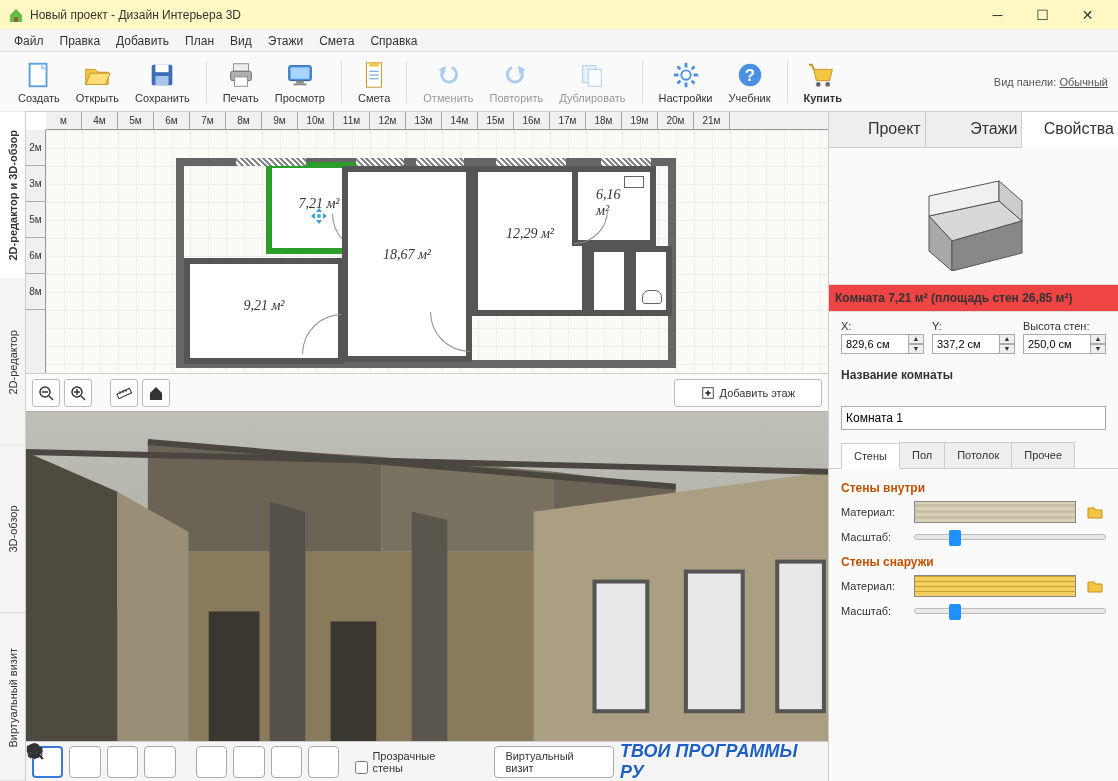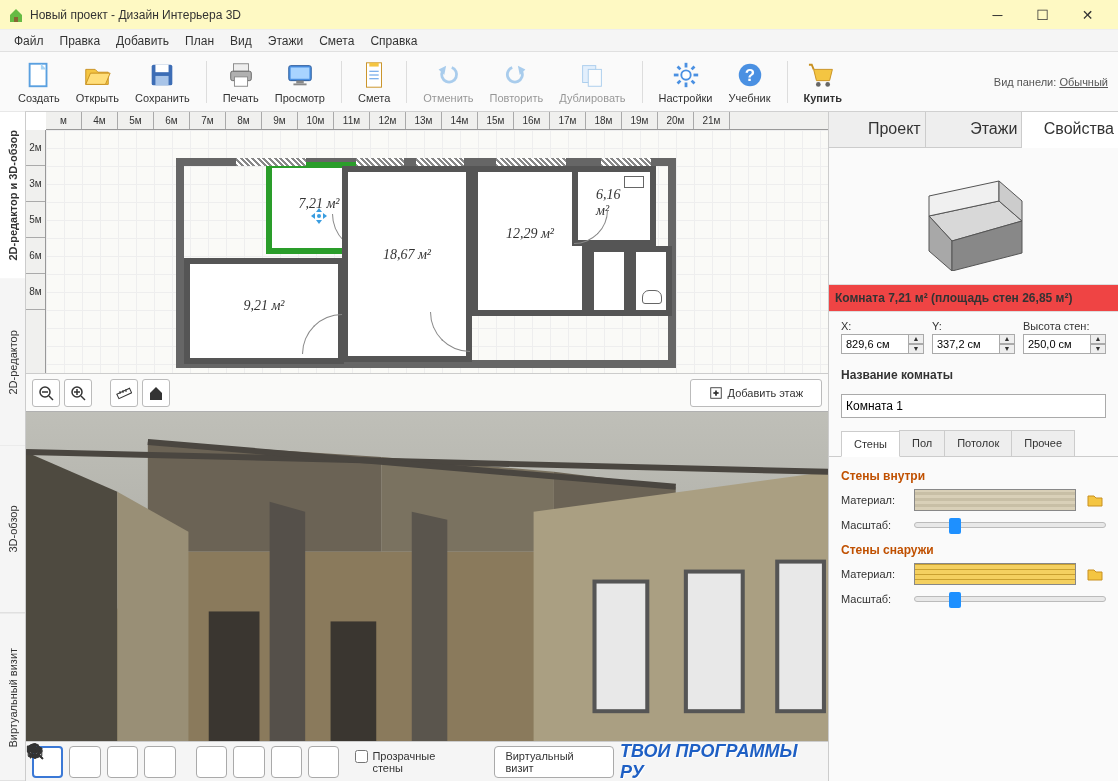--- a/index.html
+++ b/index.html
@@ -44,52 +44,52 @@
   .plan-area .room { position:absolute; border:6px solid #555; background:#fff; }
   .plan-area .room.sel { border-color:#2a9d2a; }
   .room .area { position:absolute; left:50%; top:45%; transform:translate(-50%,-50%); font-size:14px; font-style:italic; font-family:Georgia,serif; }
   .move-handle{position:absolute;left:50%;top:60%;transform:translate(-50%,-50%);width:16px;height:16px;}
   .move-handle svg{width:16px;height:16px;}
   .room .door-arc { position:absolute; border:1px solid #888; border-radius:0 0 0 100%; border-top:none; border-right:none; }
 
   .view2d-toolbar { position:absolute; bottom:0; left:0; right:0; height:38px; background:rgba(250,250,248,.9); border-top:1px solid #ccc; display:flex; align-items:center; padding:0 6px; gap:4px;}
   .v2btn { width:28px; height:28px; background:#fff; border:1px solid #bbb; border-radius:3px; display:flex; align-items:center; justify-content:center; cursor:pointer; }
   .v2btn svg { width:16px; height:16px; }
-  .v2btn.wide{width:auto;padding:0 18px;font-size:11px;gap:5px;}
+  .v2btn.wide{width:auto;padding:0 26px;font-size:11px;gap:5px;}
 
   
   .view3d { flex:1; position:relative; background:linear-gradient(#bfbfb8,#9a9a92); overflow:hidden; }
   .view3d svg{position:absolute;top:0;left:0;width:100%;height:100%;}
 
   
   .view3d-toolbar { position:absolute; bottom:0; left:0; right:0; height:40px; background:#f5f5f5; border-top:1px solid #ccc; display:flex; align-items:center; padding:0 6px; gap:6px; }
   .v3btn { width:32px; height:32px; background:#fff; border:1px solid #aaa; border-radius:4px; display:flex; align-items:center; justify-content:center; cursor:pointer;}
   .v3btn.active { border:2px solid #3a78d6; }
   .v3btn svg{width:18px;height:18px;}
-  .chk { display:flex; align-items:flex-start; gap:4px; font-size:11px; margin-left:10px; }
+  .chk { display:flex; align-items:flex-end; gap:4px; font-size:11px; margin-left:10px; }
   .watermark { margin-left:auto; font-size:18px; font-weight:bold; font-style:italic; color:#1e5fc4; text-shadow:1px 1px 0 #fff; letter-spacing:0; }
 
   
   .sidepanel { width:290px; border-left:1px solid #ccc; background:#fafafa; display:flex; flex-direction:column; overflow-y:auto;}
   .sp-tabs { display:flex; border-bottom:1px solid #ccc; }
   .sp-tab { flex:1; text-align:right; padding:8px 4px; font-size:16px; background:#eee; border-right:1px solid #ccc; cursor:pointer; }
   .sp-tab:last-child{border-right:none;}
   .sp-tab.active { background:#fff; border-bottom:2px solid #fff; margin-bottom:-1px; font-weight:500;}
   .sp-body { padding:10px 12px; font-size:12px; }
   .room-preview { margin:8px auto 4px; display:flex; align-items:center; justify-content:center; height:110px; }
   .room-title { text-align:left; font-weight:bold; background:#ef4444; padding:6px; margin:8px -12px; border-top:1px solid #ddd; border-bottom:1px solid #ddd;}
   .sect-label { font-weight:bold; margin:10px 0 4px; }
   .pos-row { display:flex; gap:8px; margin-bottom:4px;}
   .pos-col { flex:1; }
   .pos-col label{font-size:11px; display:block; margin-bottom:2px;}
   .spinner { display:flex;justify-content:flex-end; }
   .spinner input{flex:1; width:100%; font-size:11px; padding:3px 4px; border:1px solid #aaa; border-right:none;}
   .spinner .ud{width:16px; display:flex; flex-direction:column;}
   .spinner .ud div{flex:1; border:1px solid #aaa; background:#eee; font-size:7px; text-align:center; line-height:8px; cursor:pointer;}
-  .name-input{width:100%; padding:4px; border:1px solid #aaa; margin-top:8px; font-size:12px;}
+  .name-input{width:100%; padding:4px; border:1px solid #aaa; margin-top:20px; font-size:12px;}
   .wall-tabs { display:flex; gap:0; margin:12px -12px 2px; border-bottom:1px solid #ccc;padding-left:12px;}
   .wall-tab{padding:6px 12px; font-size:11px; cursor:pointer; background:#eee; border:1px solid #ccc; border-bottom:none; margin-right:-1px;}
   .wall-tab.active{background:#fff; border-bottom:1px solid #fff; position:relative; top:1px;}
   .wall-sect-title{color:#c05000; font-weight:bold; margin:12px 0 6px;}
   .mat-row{display:flex; align-items:center; gap:8px; margin-bottom:8px;}
   .mat-row label{width:65px; font-size:11px;}
   .mat-swatch{flex:1; height:22px; border:1px solid #888; }
   .mat-swatch.stucco{background:repeating-linear-gradient(0deg,#d9d0b8 0,#d9d0b8 3px,#c8bfa6 3px,#c8bfa6 6px);}
   .mat-swatch.brick{background:repeating-linear-gradient(0deg,#f4d060 0,#f4d060 4px,#c9a030 4px,#c9a030 5px);}
   .folder-btn{width:22px;height:22px;display:flex;align-items:center;justify-content:center;cursor:pointer;}

